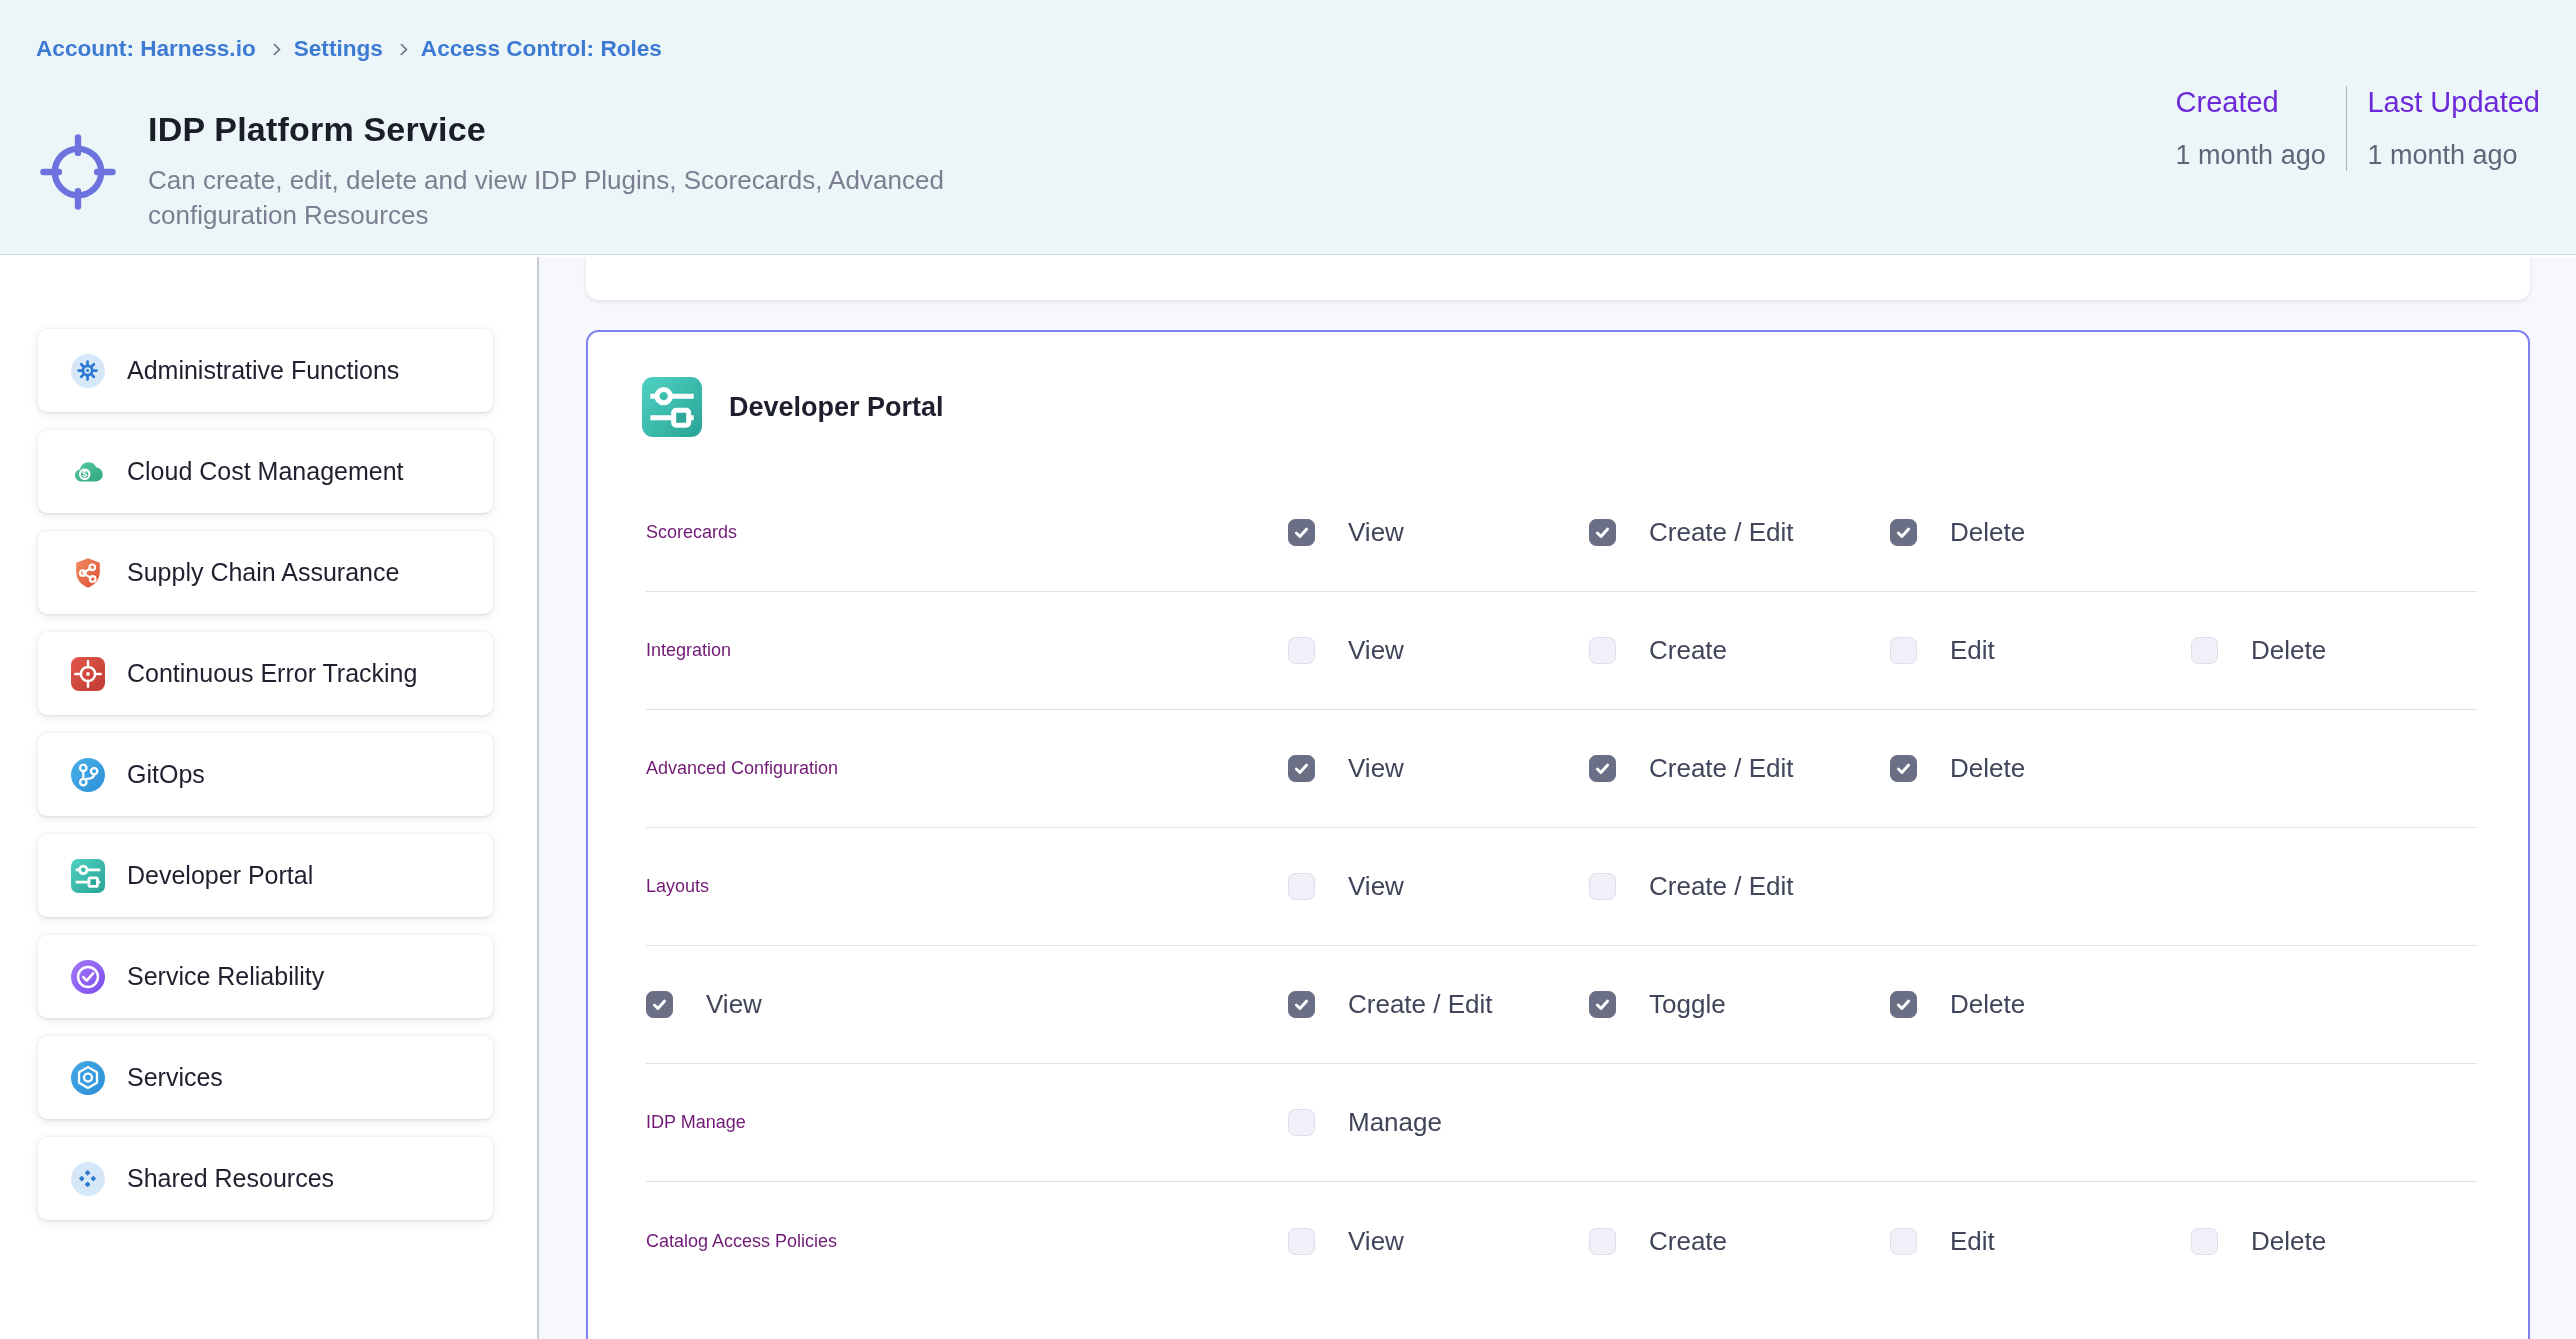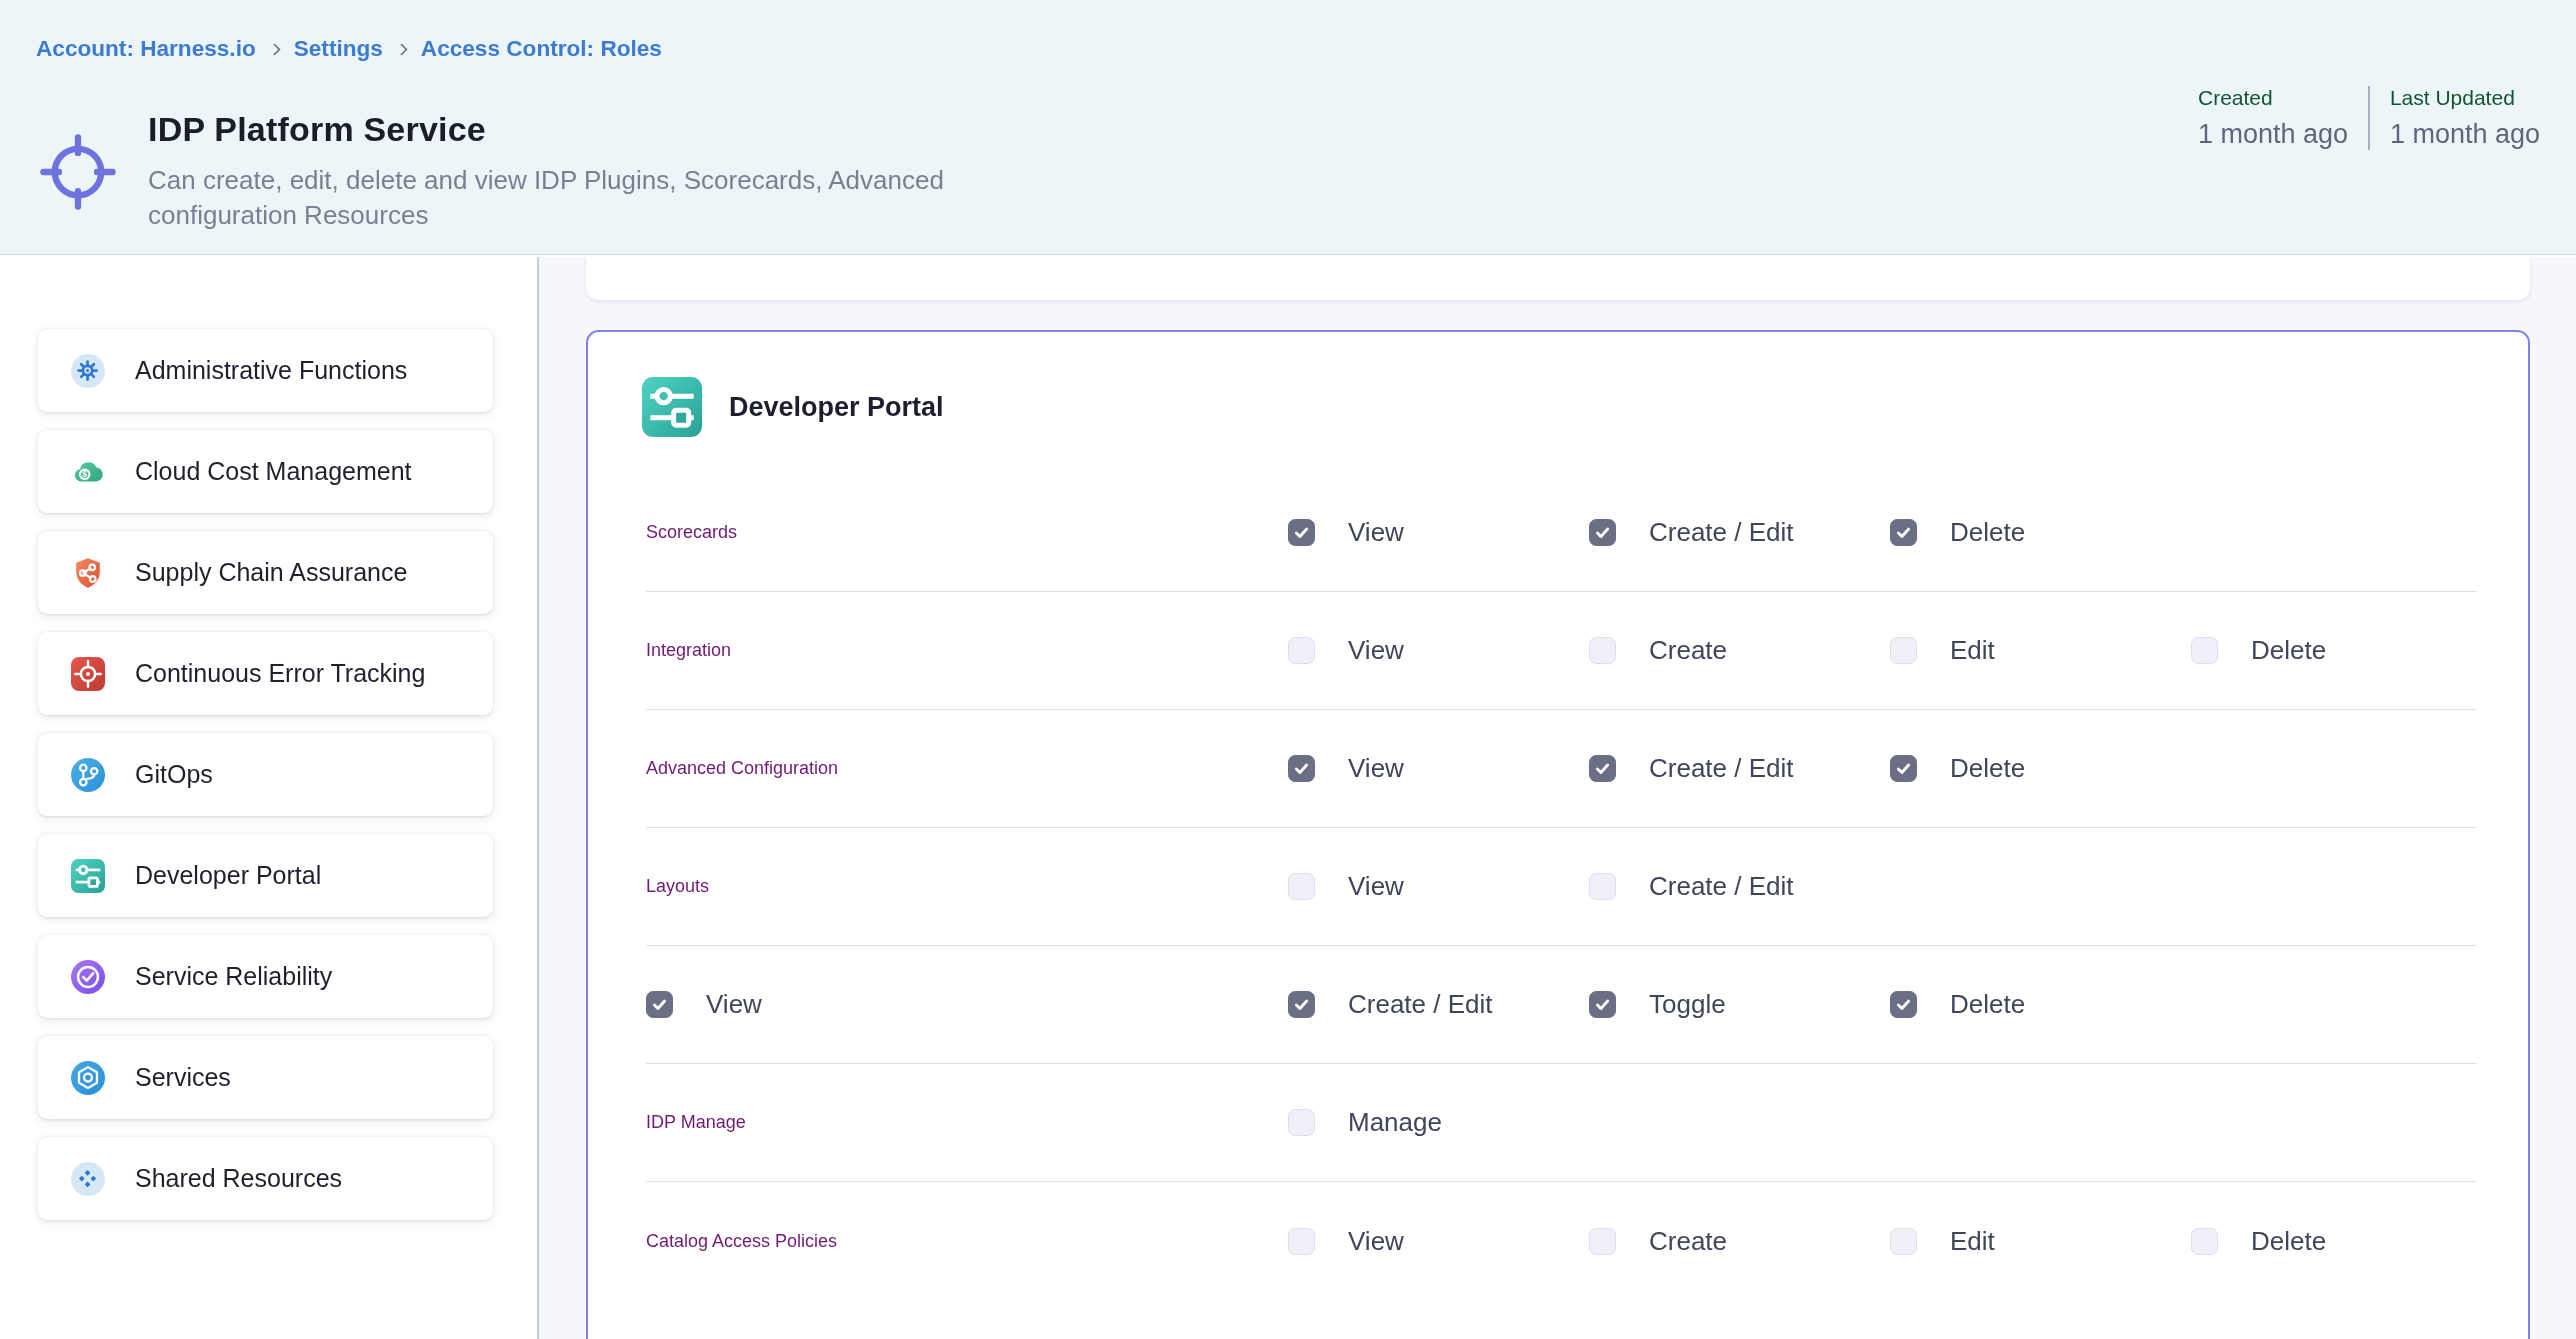--- a/index.html
+++ b/index.html
@@ -19,32 +19,32 @@
   .header{position:absolute;left:0;top:0;width:2576px;height:255px;background:var(--header-bg);border-bottom:1.8px solid #d3d7e6}
   .breadcrumb{position:absolute;left:36px;top:36px;display:flex;align-items:center;font-size:22.6px;font-weight:700;color:var(--link)}
   .crumb{cursor:pointer;white-space:nowrap}
   .crumb-sep{width:9px;height:9px;border-top:2.7px solid #6b7487;border-right:2.7px solid #6b7487;transform:rotate(45deg);border-radius:0.9px;margin:0 14.5px;flex:none}
   .role-icon{position:absolute;left:38px;top:132px;width:80px;height:80px}
   .role-icon svg{width:100%;height:100%}
   .page-title{position:absolute;left:148px;top:110px;font-size:34px;font-weight:600;color:#1b1d29;letter-spacing:0.2px}
   .page-desc{position:absolute;left:148px;top:163px;width:941px;font-size:26px;line-height:35px;color:var(--muted);overflow-wrap:anywhere}
   .meta{position:absolute;right:36px;top:86px;display:flex;gap:20px}
   .meta-col{display:flex;flex-direction:column}
-  .meta-label{font-size:21px;color:#14532d;margin-bottom:9px;white-space:nowrap}
+  .meta-label{font-size:29px;color:#6d28d9;margin-bottom:21px;white-space:nowrap}
   .meta-value{font-size:27px;color:#60657a;white-space:nowrap}
   .meta-divider{width:1.8px;background:#abb0c2;align-self:stretch}
 
   
   .content{position:absolute;left:0;top:257px;width:2576px;height:1083px;background:#fff}
   .v-divider{position:absolute;left:537px;top:0;width:2.7px;height:1083px;background:#c6cad7}
   .sidebar{position:absolute;left:0;top:0;width:537px;height:1083px;background:#fff;overflow:hidden}
   .side-list{position:absolute;left:38px;top:72px;display:flex;flex-direction:column;gap:18px}
   .side-card{width:455px;height:83px;background:#fff;border-radius:9px;display:flex;align-items:center;padding-left:33px;cursor:pointer;
              box-shadow:0 0.9px 2.7px rgba(40,41,61,.10),0 2.7px 8.1px rgba(96,97,112,.12)}
-  .side-label{margin-left:30px;font-size:25px;color:var(--ink);white-space:nowrap}
+  .side-label{margin-left:22px;font-size:25px;color:var(--ink);white-space:nowrap}
 
   
   .icon-chip{display:flex;align-items:center;justify-content:center;width:34px;height:34px;flex:none}
   .icon-chip svg{width:100%;height:100%;display:block}
   .gear-icon,.shared-diamonds-icon{background:#d6e7f8;border-radius:50%}
   .gear-icon svg,.shared-diamonds-icon svg{width:68%;height:68%}
   .git-branch-icon{background:linear-gradient(135deg,#4ab1ea,#2b8fd6);border-radius:50%}
   .hexagon-group-icon{background:linear-gradient(135deg,#4fb3ec,#2b93dd);border-radius:50%}
   .service-hex-icon{background:linear-gradient(135deg,#45a8e6,#2b8fd6);border-radius:50%}
   .reliability-check-icon{background:linear-gradient(135deg,#a678f8,#7a4ced);border-radius:50%}

